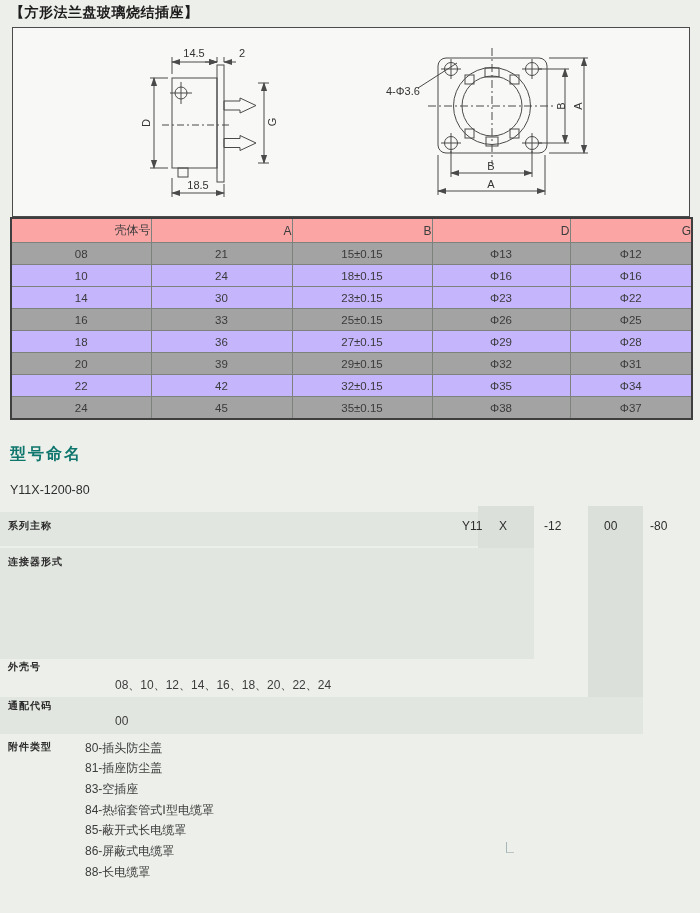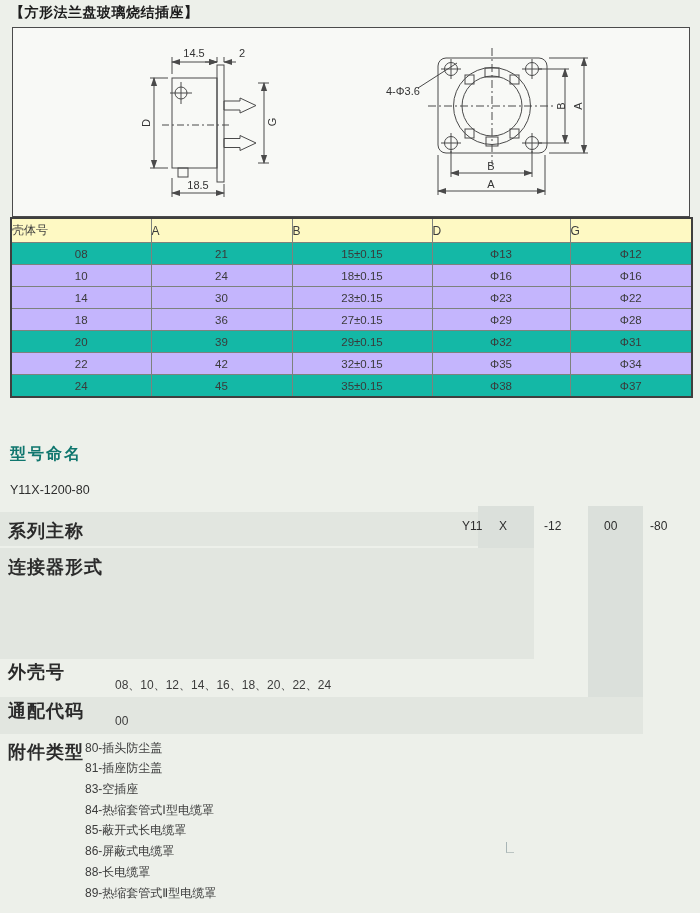--- a/index.html
+++ b/index.html
@@ -5,32 +5,32 @@
   html,body{margin:0;padding:0;}
   .page{position:relative;width:700px;height:913px;background:#edf0ea;
         font-family:"Liberation Sans",sans-serif;color:#333;overflow:hidden;text-decoration:underline;}
   .abs{position:absolute;}
   .title{left:10px;top:4px;font-size:14px;font-weight:bold;color:#1c1c1c;letter-spacing:.5px;}
   .draw-box{left:12px;top:27px;width:678px;height:190px;box-sizing:border-box;
             background:#f8f9f6;border:1.5px solid #4b4b4b;}
   
   .dim-table{left:10px;top:217px;width:681px;border-collapse:collapse;table-layout:fixed;
              border:2px solid #3f3f3f;}
-  .dim-table th{height:23px;background:#fef9c3;font-weight:normal;font-size:12px;color:#3c3c3c;
-                border:1px solid #7d827d;padding:0;text-align:left;}
+  .dim-table th{height:23px;background:#fca5a5;font-weight:normal;font-size:12px;color:#3c3c3c;
+                border:1px solid #7d827d;padding:0;text-align:right;}
   .dim-table td{height:21px;font-size:11.5px;color:#3a3a3a;border:1px solid #7d827d;
                 padding:0;text-align:center;}
-  .dim-table tr.norm td{background:#14b8a6;}
+  .dim-table tr.norm td{background:#a3a3a3;}
   .dim-table tr.alt td{background:#c4b5fd;}
   
   .naming-heading{left:10px;top:444px;font-size:16px;font-weight:bold;color:#0f766e;letter-spacing:2px;}
   .model-example{left:10px;top:483px;font-size:12.5px;color:#2e2e2e;}
   .band{background:#e2e6e0;}
   .colband{background:#dbe0db;}
-  .nlabel{font-size:18px;font-weight:bold;color:#2b2b2b;letter-spacing:1px;}
+  .nlabel{font-size:10px;font-weight:bold;color:#2b2b2b;letter-spacing:1px;}
   .nval{font-size:12px;color:#3c3c3c;}
   .seg{font-size:12px;color:#2e2e2e;}
   .items{line-height:22px;font-size:12px;color:#3c3c3c;}
   .items div{white-space:nowrap;}
   .acc-items{line-height:20.8px;font-size:12px;color:#3c3c3c;}
   svg text{font-family:"Liberation Sans",sans-serif;}
   .pen-mark{left:506px;top:842px;width:7px;height:10px;border-left:1.5px solid #7b8f94;
             border-bottom:1px solid #9aa8a8;opacity:.6;}
 </style>
 </head>
@@ -180,20 +180,27 @@
           <td>Φ16</td>
           <td>Φ16</td>
         </tr>
         <tr class="alt">
           <td>14</td>
           <td>30</td>
           <td>23±0.15</td>
           <td>Φ23</td>
           <td>Φ22</td>
         </tr>
+        <tr class="norm">
+          <td>16</td>
+          <td>33</td>
+          <td>25±0.15</td>
+          <td>Φ26</td>
+          <td>Φ25</td>
+        </tr>
         <tr class="alt">
           <td>18</td>
           <td>36</td>
           <td>27±0.15</td>
           <td>Φ29</td>
           <td>Φ28</td>
         </tr>
         <tr class="norm">
           <td>20</td>
           <td>39</td>
@@ -244,17 +251,16 @@
 
   <div class="abs nlabel" style="left:8px;top:740px">附件类型</div>
   <div class="abs nval" style="left:85px;top:740px" id="acc-first">80-插头防尘盖</div>
   <div class="abs acc-items" style="left:85px;top:758px" id="acc-items">
       <div>81-插座防尘盖</div>
       <div>83-空插座</div>
       <div>84-热缩套管式Ⅰ型电缆罩</div>
       <div>85-蔽开式长电缆罩</div>
       <div>86-屏蔽式电缆罩</div>
       <div>88-长电缆罩</div>
-      <div>89-热缩套管式Ⅱ型电缆罩</div>
     </div>
 
   <div class="abs pen-mark"></div>
 </div>
 
 </body></html>

